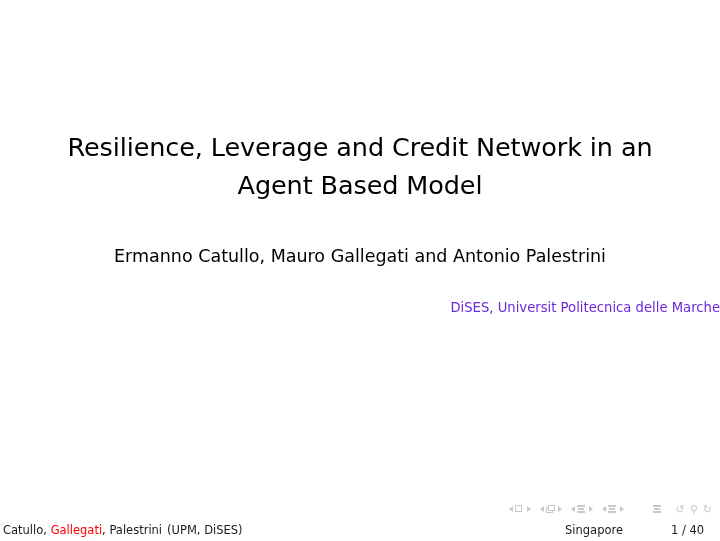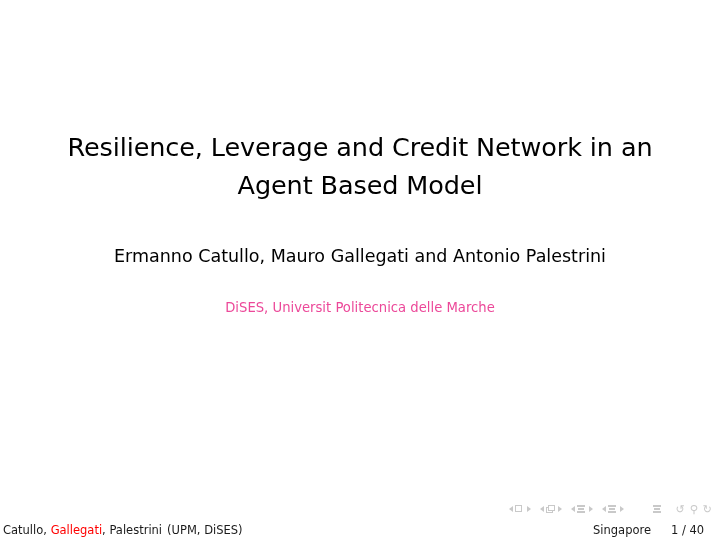--- a/index.html
+++ b/index.html
@@ -50,24 +50,24 @@
     font-size: 17.5px;
     line-height: 24px;
     color: #000000;
   }
 
   .institute {
     position: absolute;
     left: 0;
     top: 299px;
     width: 720px;
-    text-align: center;
+    text-align: right;
     font-size: 13.2px;
     line-height: 18px;
-    color: #ec4899;
+    color: #6d28d9;
   }
 
   .event {
     position: absolute;
     left: 0;
     top: 345px;
     width: 720px;
     text-align: center;
     font-size: 17px;
     line-height: 24px;
@@ -163,21 +163,21 @@
     white-space: nowrap;
   }
   .foot-center {
     position: absolute;
     left: 300px;
     top: 2px;
     white-space: nowrap;
   }
   .foot-place {
     position: absolute;
-    left: 593px;
+    left: 565px;
     top: 2px;
     white-space: nowrap;
     text-align: right;
   }
   .foot-page {
     position: absolute;
     left: 671px;
     top: 2px;
     white-space: nowrap;
   }

